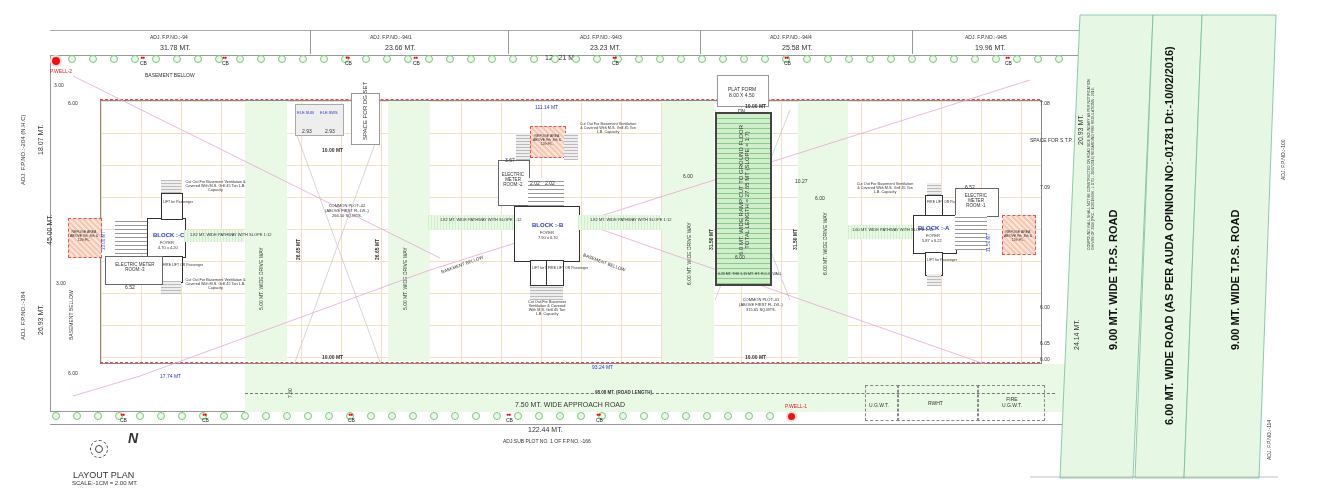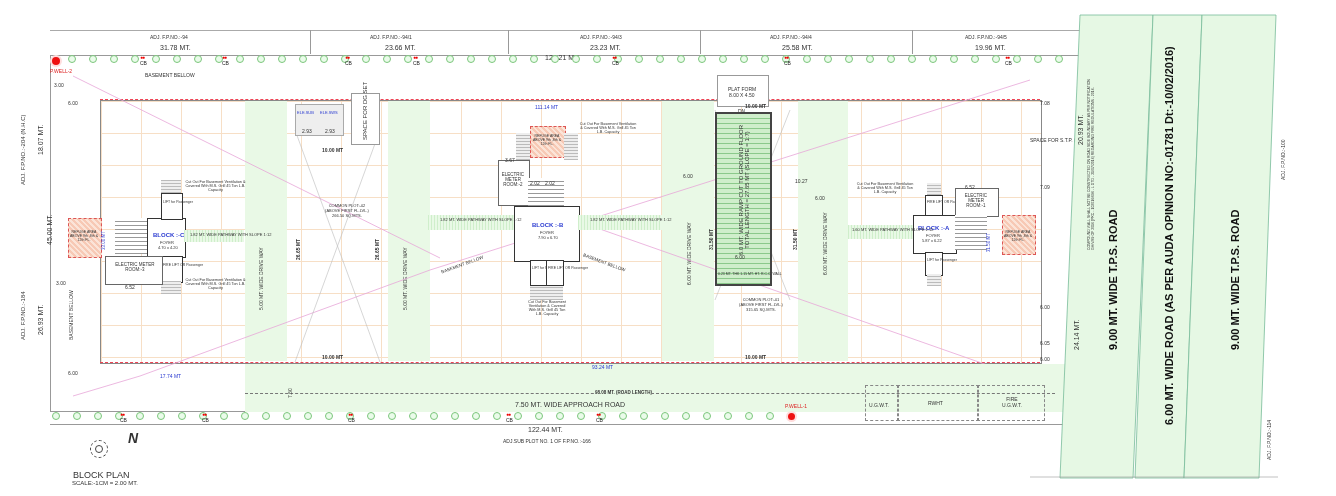--- a/index.html
+++ b/index.html
@@ -336,14 +336,14 @@
 <div class="roadtxt" style="left:1229px;top:350px;">9.00 MT. WIDE T.P.S. ROAD</div>
 <div class="t v" style="left:1087px;top:250px;font-size:3.5px;width:180px;white-space:normal;">COMPOUND WALL SHALL NOT BE CONSTRUCTED ON ROAD SIDE BOUNDARY AS PER NOTIFICATION GH/V/89 OF 2016 (PKC - 102016/696 - L DTD - 21/07/2016) REGARDING FIRE REGULATIONS - 2016.</div>
 <div class="t v t7" style="left:1077px;top:145px;">20.93 MT.</div>
 <div class="t v t7" style="left:1073px;top:350px;">24.14 MT.</div>
 <div class="t v" style="left:1280px;top:180px;">ADJ. F.P.NO.:-100</div>
 <div class="t v" style="left:1266px;top:460px;">ADJ. F.P.NO.:-114</div>
 
 <div class="abs" style="left:90px;top:440px;width:16px;height:16px;border-radius:50%;border:1px dashed #444;"></div>
 <div class="abs" style="left:95px;top:445px;width:6px;height:6px;border-radius:50%;border:1px solid #444;"></div>
 <div class="t" style="left:128px;top:430px;font-size:14px;font-weight:bold;font-style:italic;">N</div>
-<div class="t" style="left:73px;top:470px;font-size:9px;">BLOCK PLAN</div>
+<div class="t" style="left:73px;top:470px;font-size:9px;">LAYOUT PLAN</div>
 <div class="t" style="left:72px;top:480px;font-size:6px;">SCALE:-1CM = 2.00 MT.</div>
 
 </body></html>

